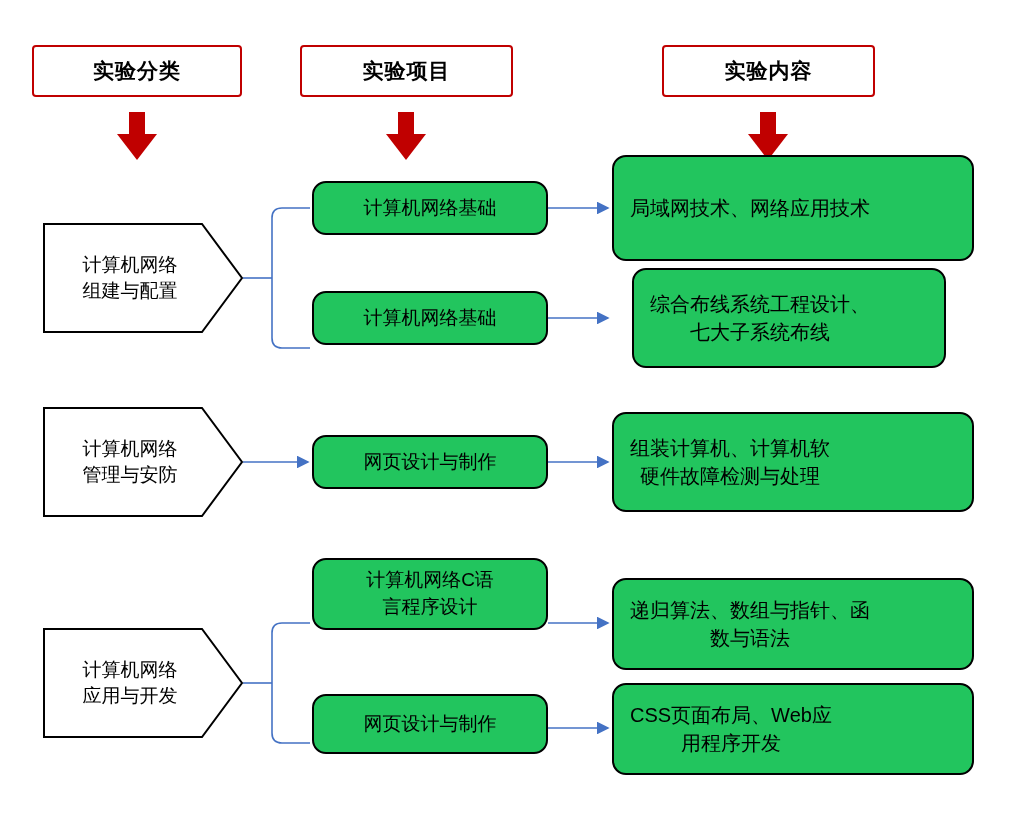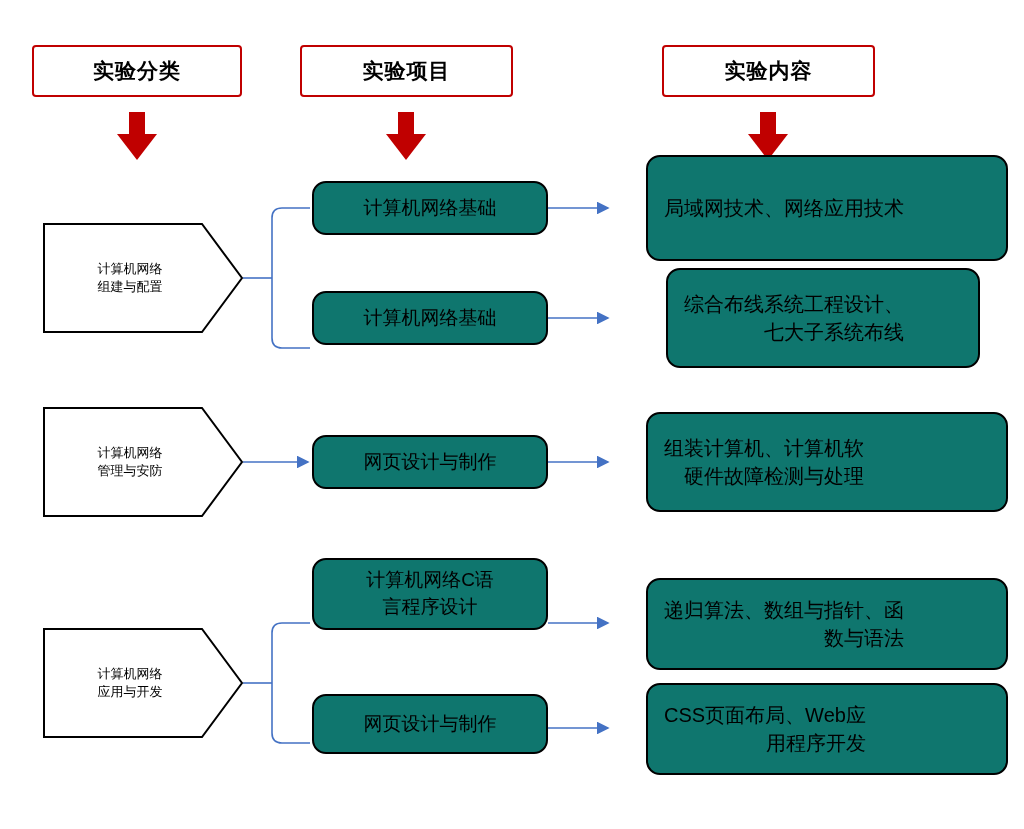--- a/index.html
+++ b/index.html
@@ -74,53 +74,52 @@
   .cat-box .cat-label {
     position: absolute;
     left: 0;
     top: 0;
     width: 100%;
     height: 100%;
     display: flex;
     flex-direction: column;
     align-items: center;
     justify-content: center;
-    font-size: 13px;
+    font-size: 19px;
     line-height: 1.35;
     text-align: center;
     padding-right: 26px;
     box-sizing: border-box;
     white-space: pre-line;
   }
 
   
   .rbox {
     position: absolute;
     border: 2px solid #000000;
     border-radius: 14px;
-    background: #0f766e;
+    background: #22c55e;
     box-sizing: border-box;
     display: flex;
     align-items: center;
     justify-content: center;
     text-align: center;
     font-size: 19px;
     line-height: 1.4;
     white-space: pre-line;
     padding: 2px 8px;
   }
   .rbox.item {
     font-size: 19px;
   }
   .rbox.content {
     font-size: 20px;
     justify-content: flex-start;
     padding-left: 16px;
-    text-align: right;
-    margin-left: 34px;
+    text-align: center;
   }
 
   
   #connectors {
     position: absolute;
     left: 0;
     top: 0;
     width: 1024px;
     height: 829px;
     pointer-events: none;

